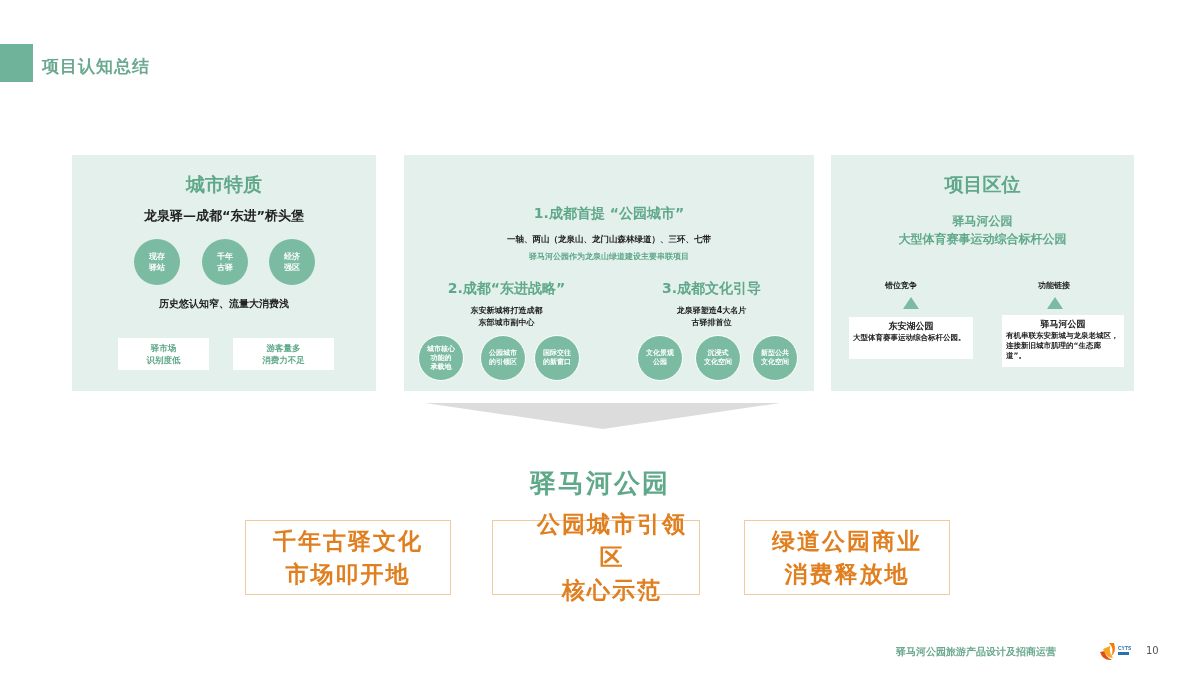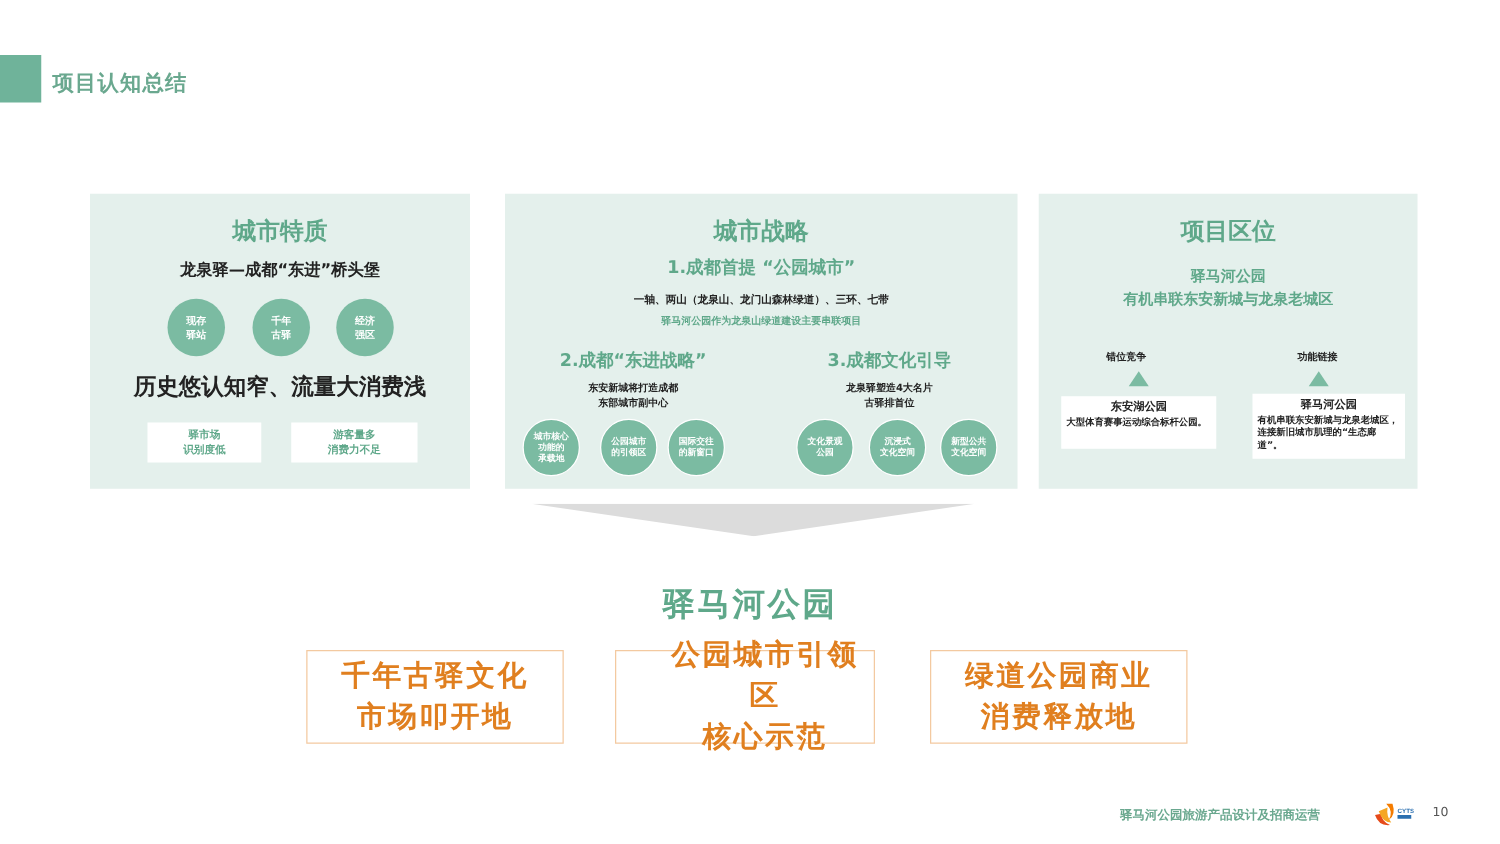--- a/index.html
+++ b/index.html
@@ -39,29 +39,28 @@
 
 <div class="panel p1">
   <div class="ptitle" style="top:17px;">城市特质</div>
   <div class="t-dark" style="top:52px;font-size:13px;">龙泉驿—成都“东进”桥头堡</div>
   <div class="circle" style="left:62px;top:84px;width:46px;height:46px;">现存
 驿站</div>
   <div class="circle" style="left:130px;top:84px;width:46px;height:46px;">千年
 古驿</div>
   <div class="circle" style="left:197px;top:84px;width:46px;height:46px;">经济
 强区</div>
-  <div class="t-dark" style="top:142px;font-size:18px;">历史悠认知窄、流量大消费浅</div>
+  <div class="t-dark" style="top:142px;font-size:10px;">历史悠认知窄、流量大消费浅</div>
   <div class="wbox" style="left:46px;top:183px;width:91px;height:32px;">驿市场
 识别度低</div>
   <div class="wbox" style="left:161px;top:183px;width:101px;height:32px;">游客量多
 消费力不足</div>
 </div>
 
 <div class="panel p2">
-  <div class="ptitle" style="top:17px;">城市战略</div>
   <div class="t-green" style="top:50px;font-size:14px;">1.成都首提 “公园城市”</div>
   <div class="t-dark" style="top:79px;font-size:8.5px;">一轴、两山（龙泉山、龙门山森林绿道）、三环、七带</div>
   <div class="t-green" style="top:96px;font-size:8px;">驿马河公园作为龙泉山绿道建设主要串联项目</div>
 
   <div class="t-green" style="top:125px;left:0;right:205px;font-size:14px;">2.成都“东进战略”</div>
   <div class="t-dark" style="top:150px;left:0;right:205px;font-size:8px;line-height:12px;white-space:pre-line;">东安新城将打造成都
 东部城市副中心</div>
   <div class="circle b" style="left:14px;top:180px;width:46px;height:46px;font-size:7px;line-height:9px;">城市核心
 功能的
 承载地</div>
@@ -77,21 +76,21 @@
 公园</div>
   <div class="circle b" style="left:291px;top:180px;width:46px;height:46px;font-size:7px;line-height:9px;">沉浸式
 文化空间</div>
   <div class="circle b" style="left:348px;top:180px;width:46px;height:46px;font-size:7px;line-height:9px;">新型公共
 文化空间</div>
 </div>
 
 <div class="panel p3">
   <div class="ptitle" style="top:17px;">项目区位</div>
   <div class="t-green" style="top:58px;font-size:12px;">驿马河公园</div>
-  <div class="t-green" style="top:76px;font-size:12px;">有机串联东安新城与龙泉老城区</div>
+  <div class="t-green" style="top:76px;font-size:12px;">大型体育赛事运动综合标杆公园</div>
 
   <div class="t-dark" style="top:125px;left:15px;right:auto;width:110px;font-size:8px;">错位竞争</div>
   <div class="tri" style="left:72px;top:142px;"></div>
   <div class="nbox" style="left:18px;top:162px;width:124px;height:42px;">
     <div class="nt">东安湖公园</div>
     <div>大型体育赛事运动综合标杆公园。</div>
   </div>
 
   <div class="t-dark" style="top:125px;left:162px;right:auto;width:122px;font-size:8px;">功能链接</div>
   <div class="tri" style="left:216px;top:142px;"></div>

